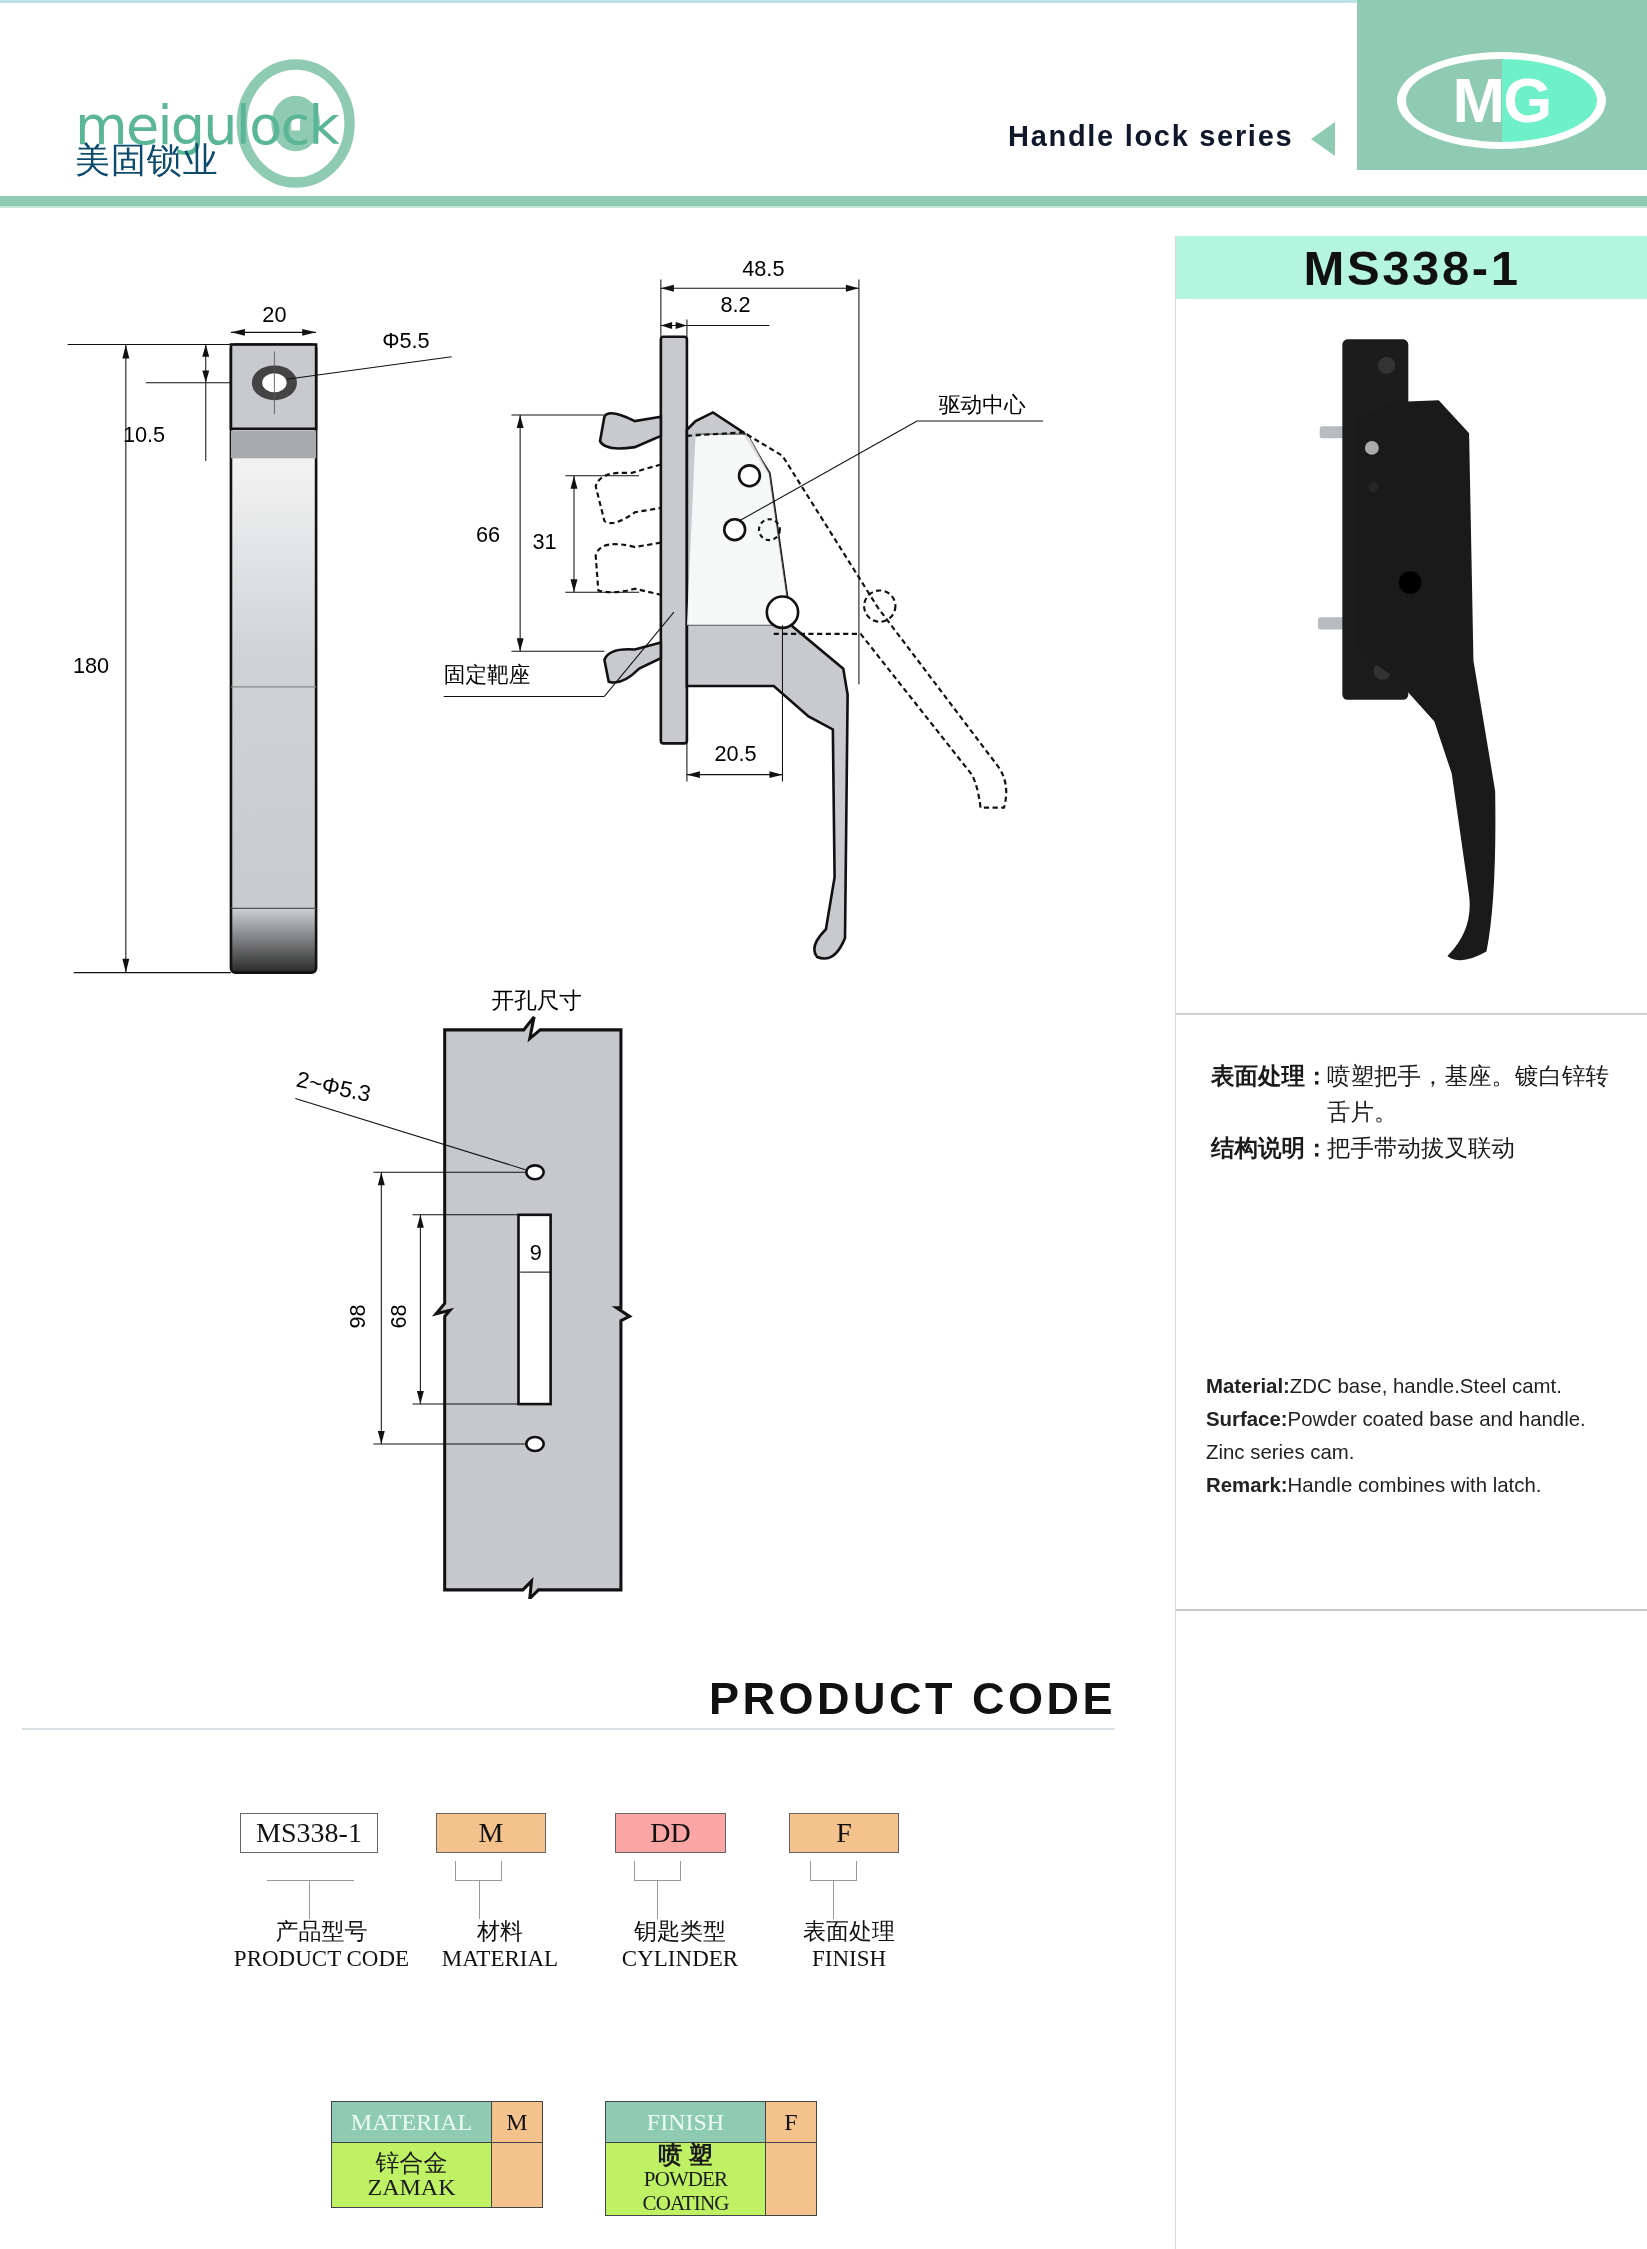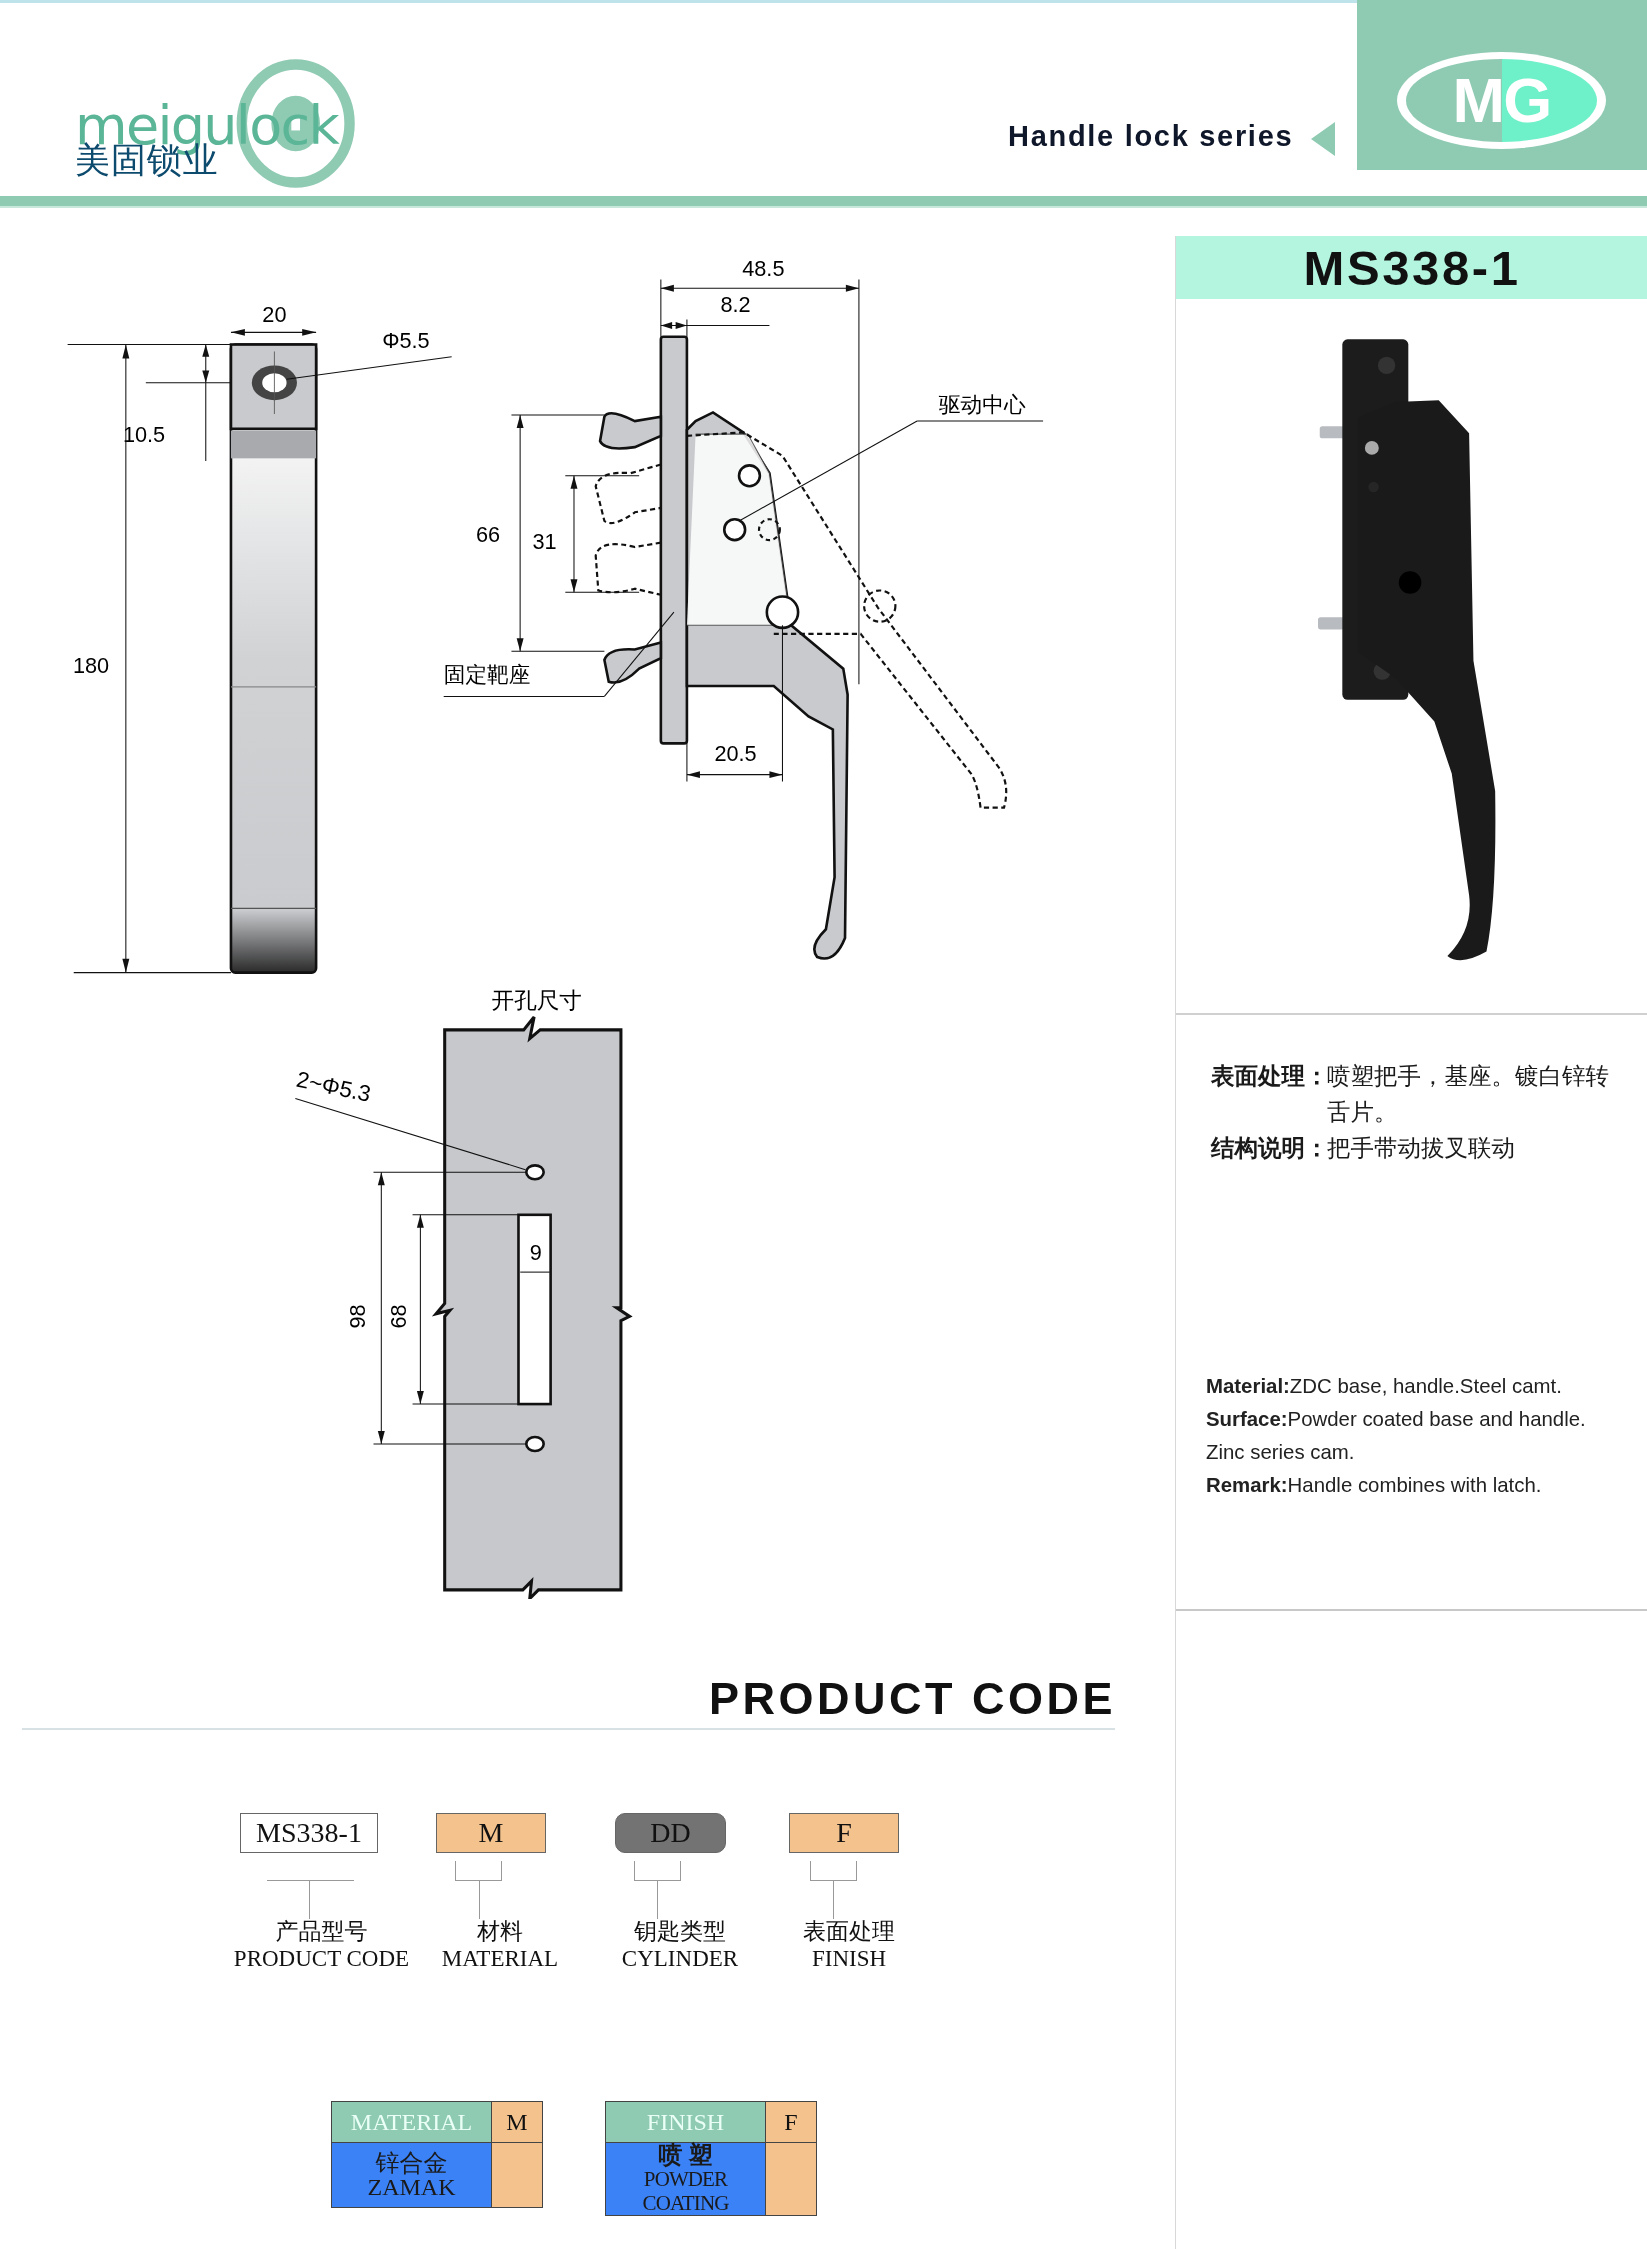--- a/index.html
+++ b/index.html
@@ -29,21 +29,21 @@
   .pc-title{left:709px;top:1673px;font-size:45px;font-weight:bold;letter-spacing:3.5px;color:#111;}
   .pc-line{left:22px;top:1728px;width:1093px;height:1.7px;background:#d8e2e4;}
   .codebox{top:1813px;height:38px;border:1.3px solid #666;text-align:center;line-height:38px;font-family:"Liberation Serif","DejaVu Serif",serif;font-size:28px;color:#111;}
   .brk{height:19px;border:1.3px solid #999;border-top:none;}
   .stem{width:1.3px;height:38px;background:#999;}
   .codelab{text-align:center;font-family:"Liberation Serif","DejaVu Serif",serif;font-size:23px;line-height:27px;color:#111;white-space:nowrap;}
   .tbl{top:2101px;border-collapse:collapse;font-family:"Liberation Serif","DejaVu Serif",serif;}
   .tbl td{border:1.3px solid #444;padding:0;text-align:center;}
   .th-g{background:#8fcab3;color:#eafff6;font-size:24px;height:40px;}
   .th-o{background:#f4c28d;color:#111;font-size:24px;width:50px;}
-  .td-w{background:#3b82f6;font-size:24px;line-height:24px;height:64px;}
+  .td-w{background:#bef264;font-size:24px;line-height:24px;height:64px;}
   .td-o{background:#f4c28d;}
   .dim{font-size:25px;color:#1a1a1a;}
   svg text{font-family:"Liberation Sans","DejaVu Sans",sans-serif;}
 </style>
 </head>
 <body>
 
 <div class="abs topline"></div>
 <div class="abs" style="left:0;top:0;width:417px;height:196px;">
   <svg class="abs" style="left:213px;top:54px;" width="148" height="139" viewBox="0 0 170 160">
@@ -215,21 +215,21 @@
   <div><span>Zinc series cam.</span></div>
   <div><b>Remark:</b><span>Handle combines with latch.</span></div>
 </div>
 <div class="abs rp-div2"></div>
 
 <div class="abs pc-title">PRODUCT CODE</div>
 <div class="abs pc-line"></div>
 
 <div class="abs codebox" style="left:240px;width:136px;background:#fff;">MS338-1</div>
 <div class="abs codebox" style="left:436px;width:108px;background:#f4c28d;">M</div>
-<div class="abs codebox" style="left:615px;width:109px;background:#737373;border-radius:10px;">DD</div>
+<div class="abs codebox" style="left:615px;width:109px;background:#fca5a5;">DD</div>
 <div class="abs codebox" style="left:789px;width:108px;background:#f4c28d;">F</div>
 
 <div class="abs" style="left:267px;top:1880px;width:87px;height:1.3px;background:#999;"></div>
 <div class="abs stem" style="left:309px;top:1881px;"></div>
 <div class="abs brk" style="left:455px;top:1861px;width:45px;"></div>
 <div class="abs stem" style="left:479px;top:1881px;"></div>
 <div class="abs brk" style="left:634px;top:1861px;width:45px;"></div>
 <div class="abs stem" style="left:657px;top:1881px;"></div>
 <div class="abs brk" style="left:810px;top:1861px;width:45px;"></div>
 <div class="abs stem" style="left:833px;top:1881px;"></div>

